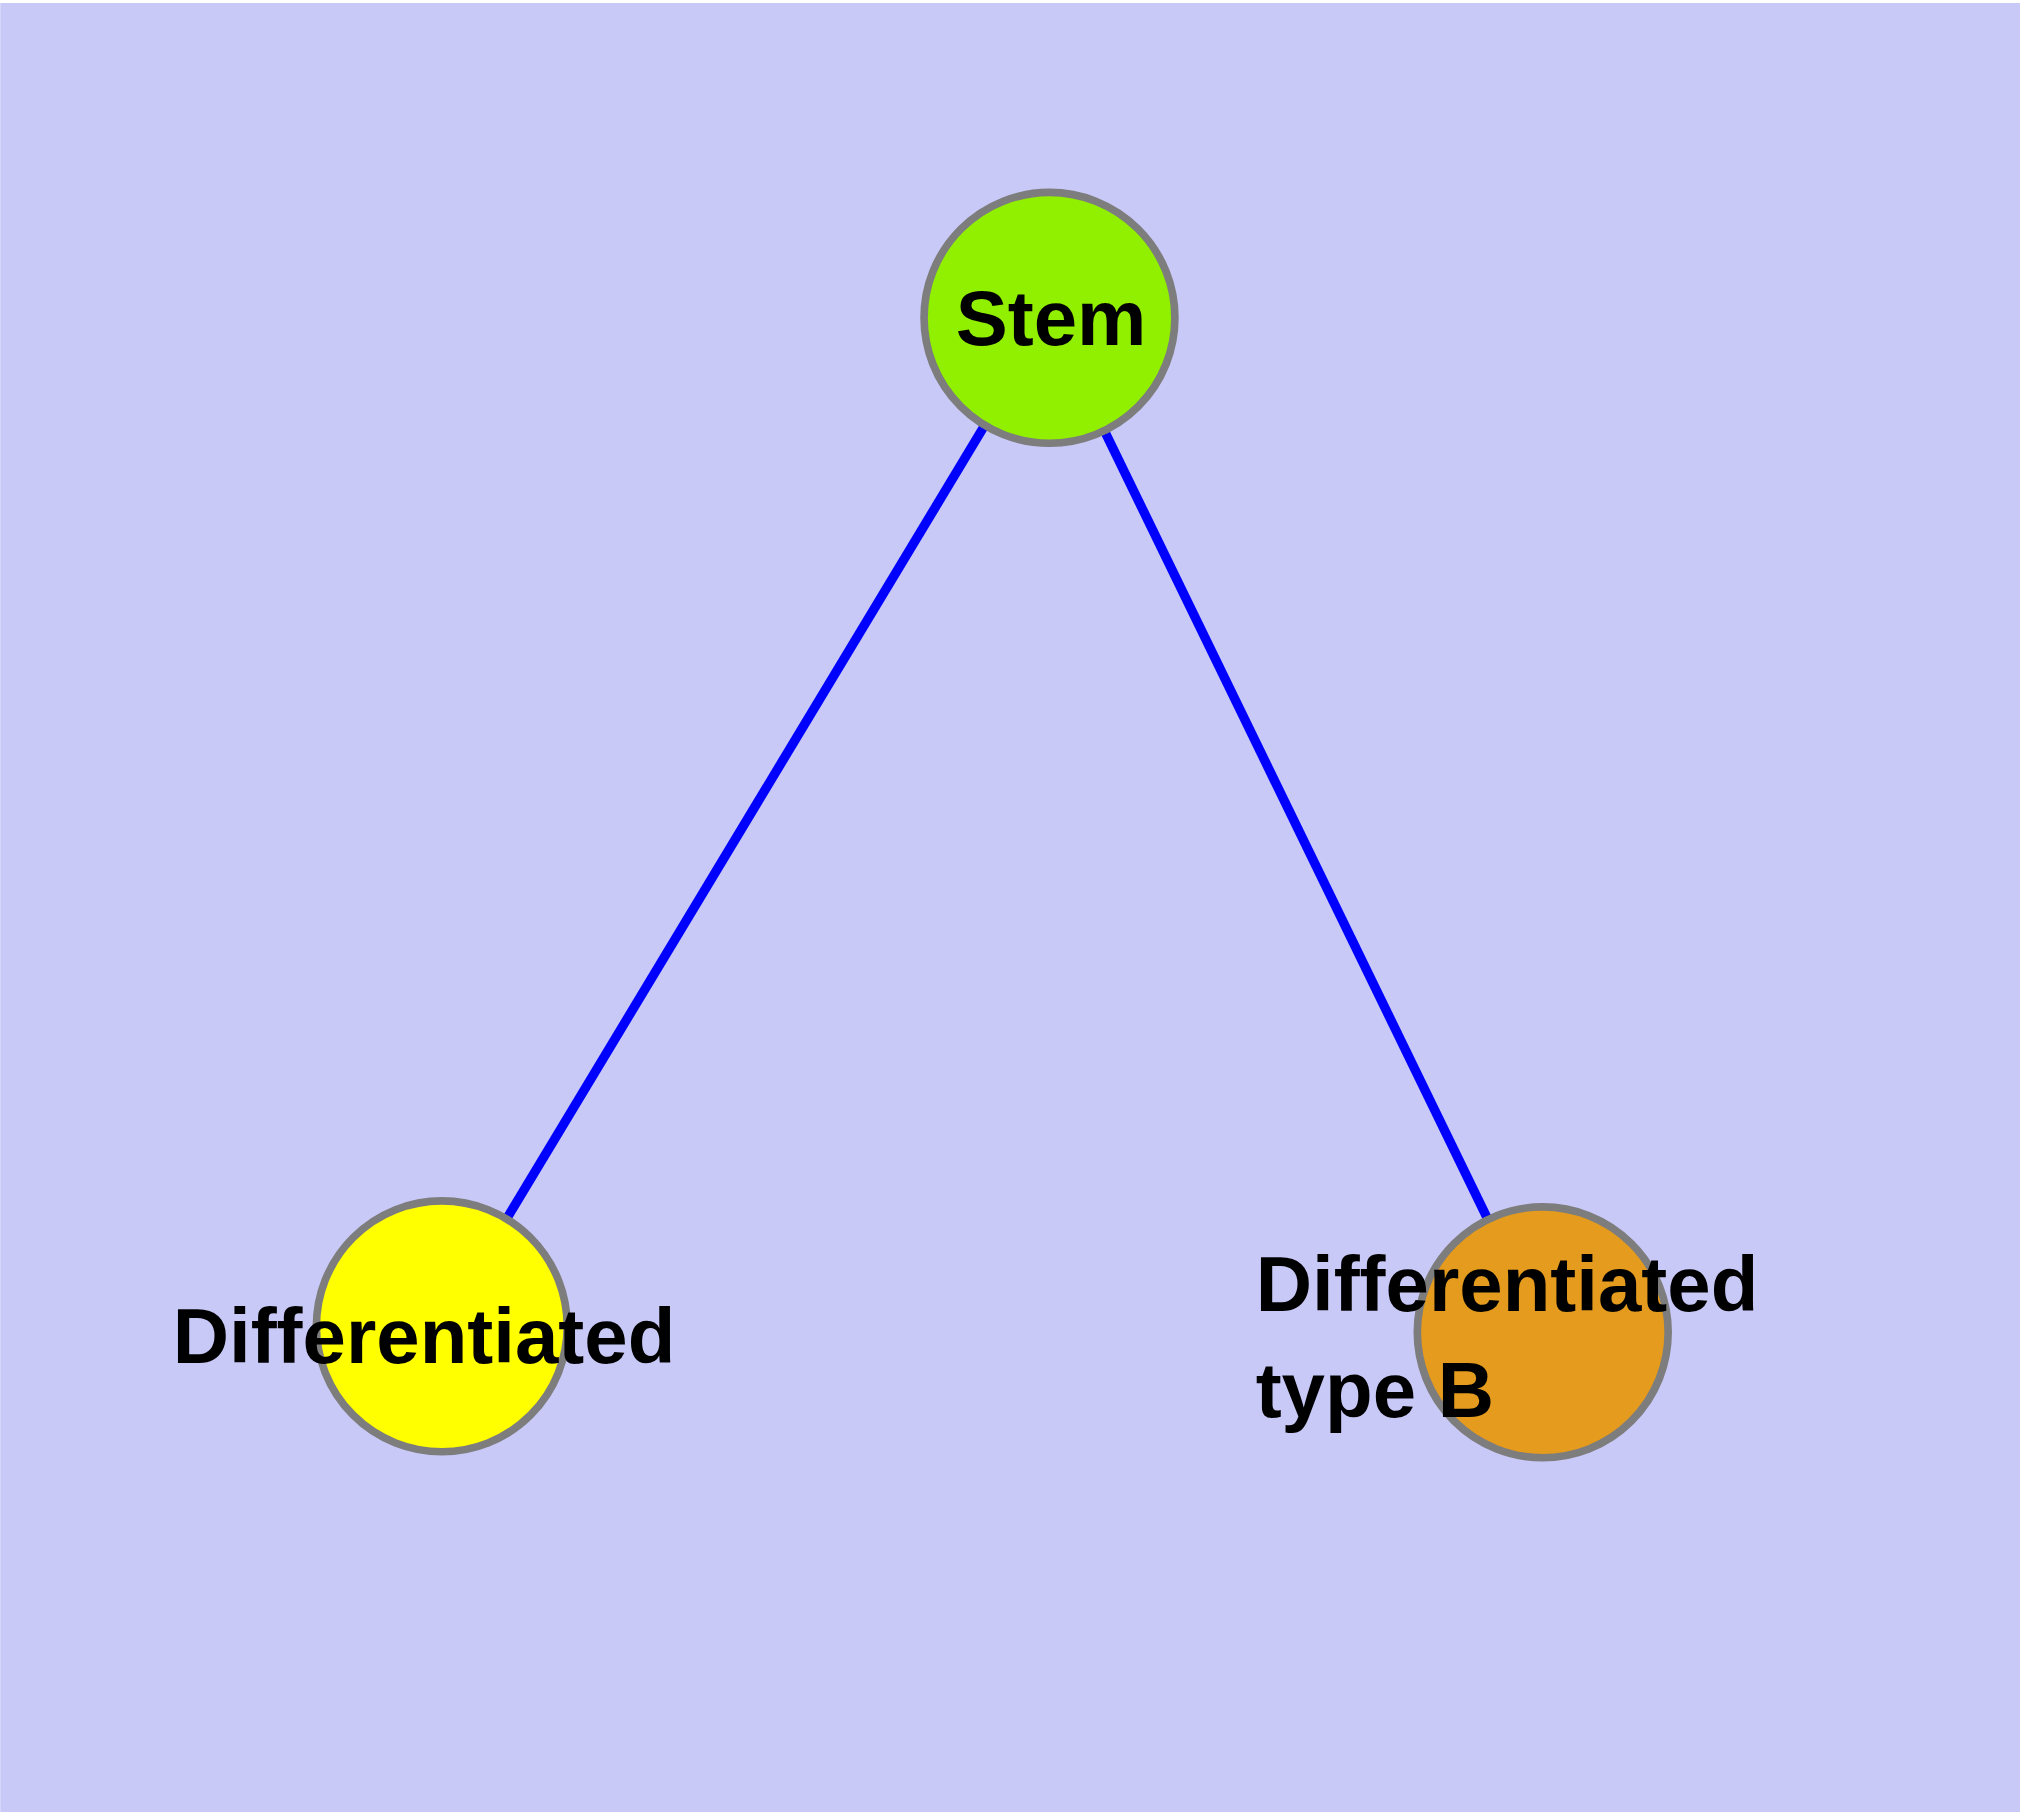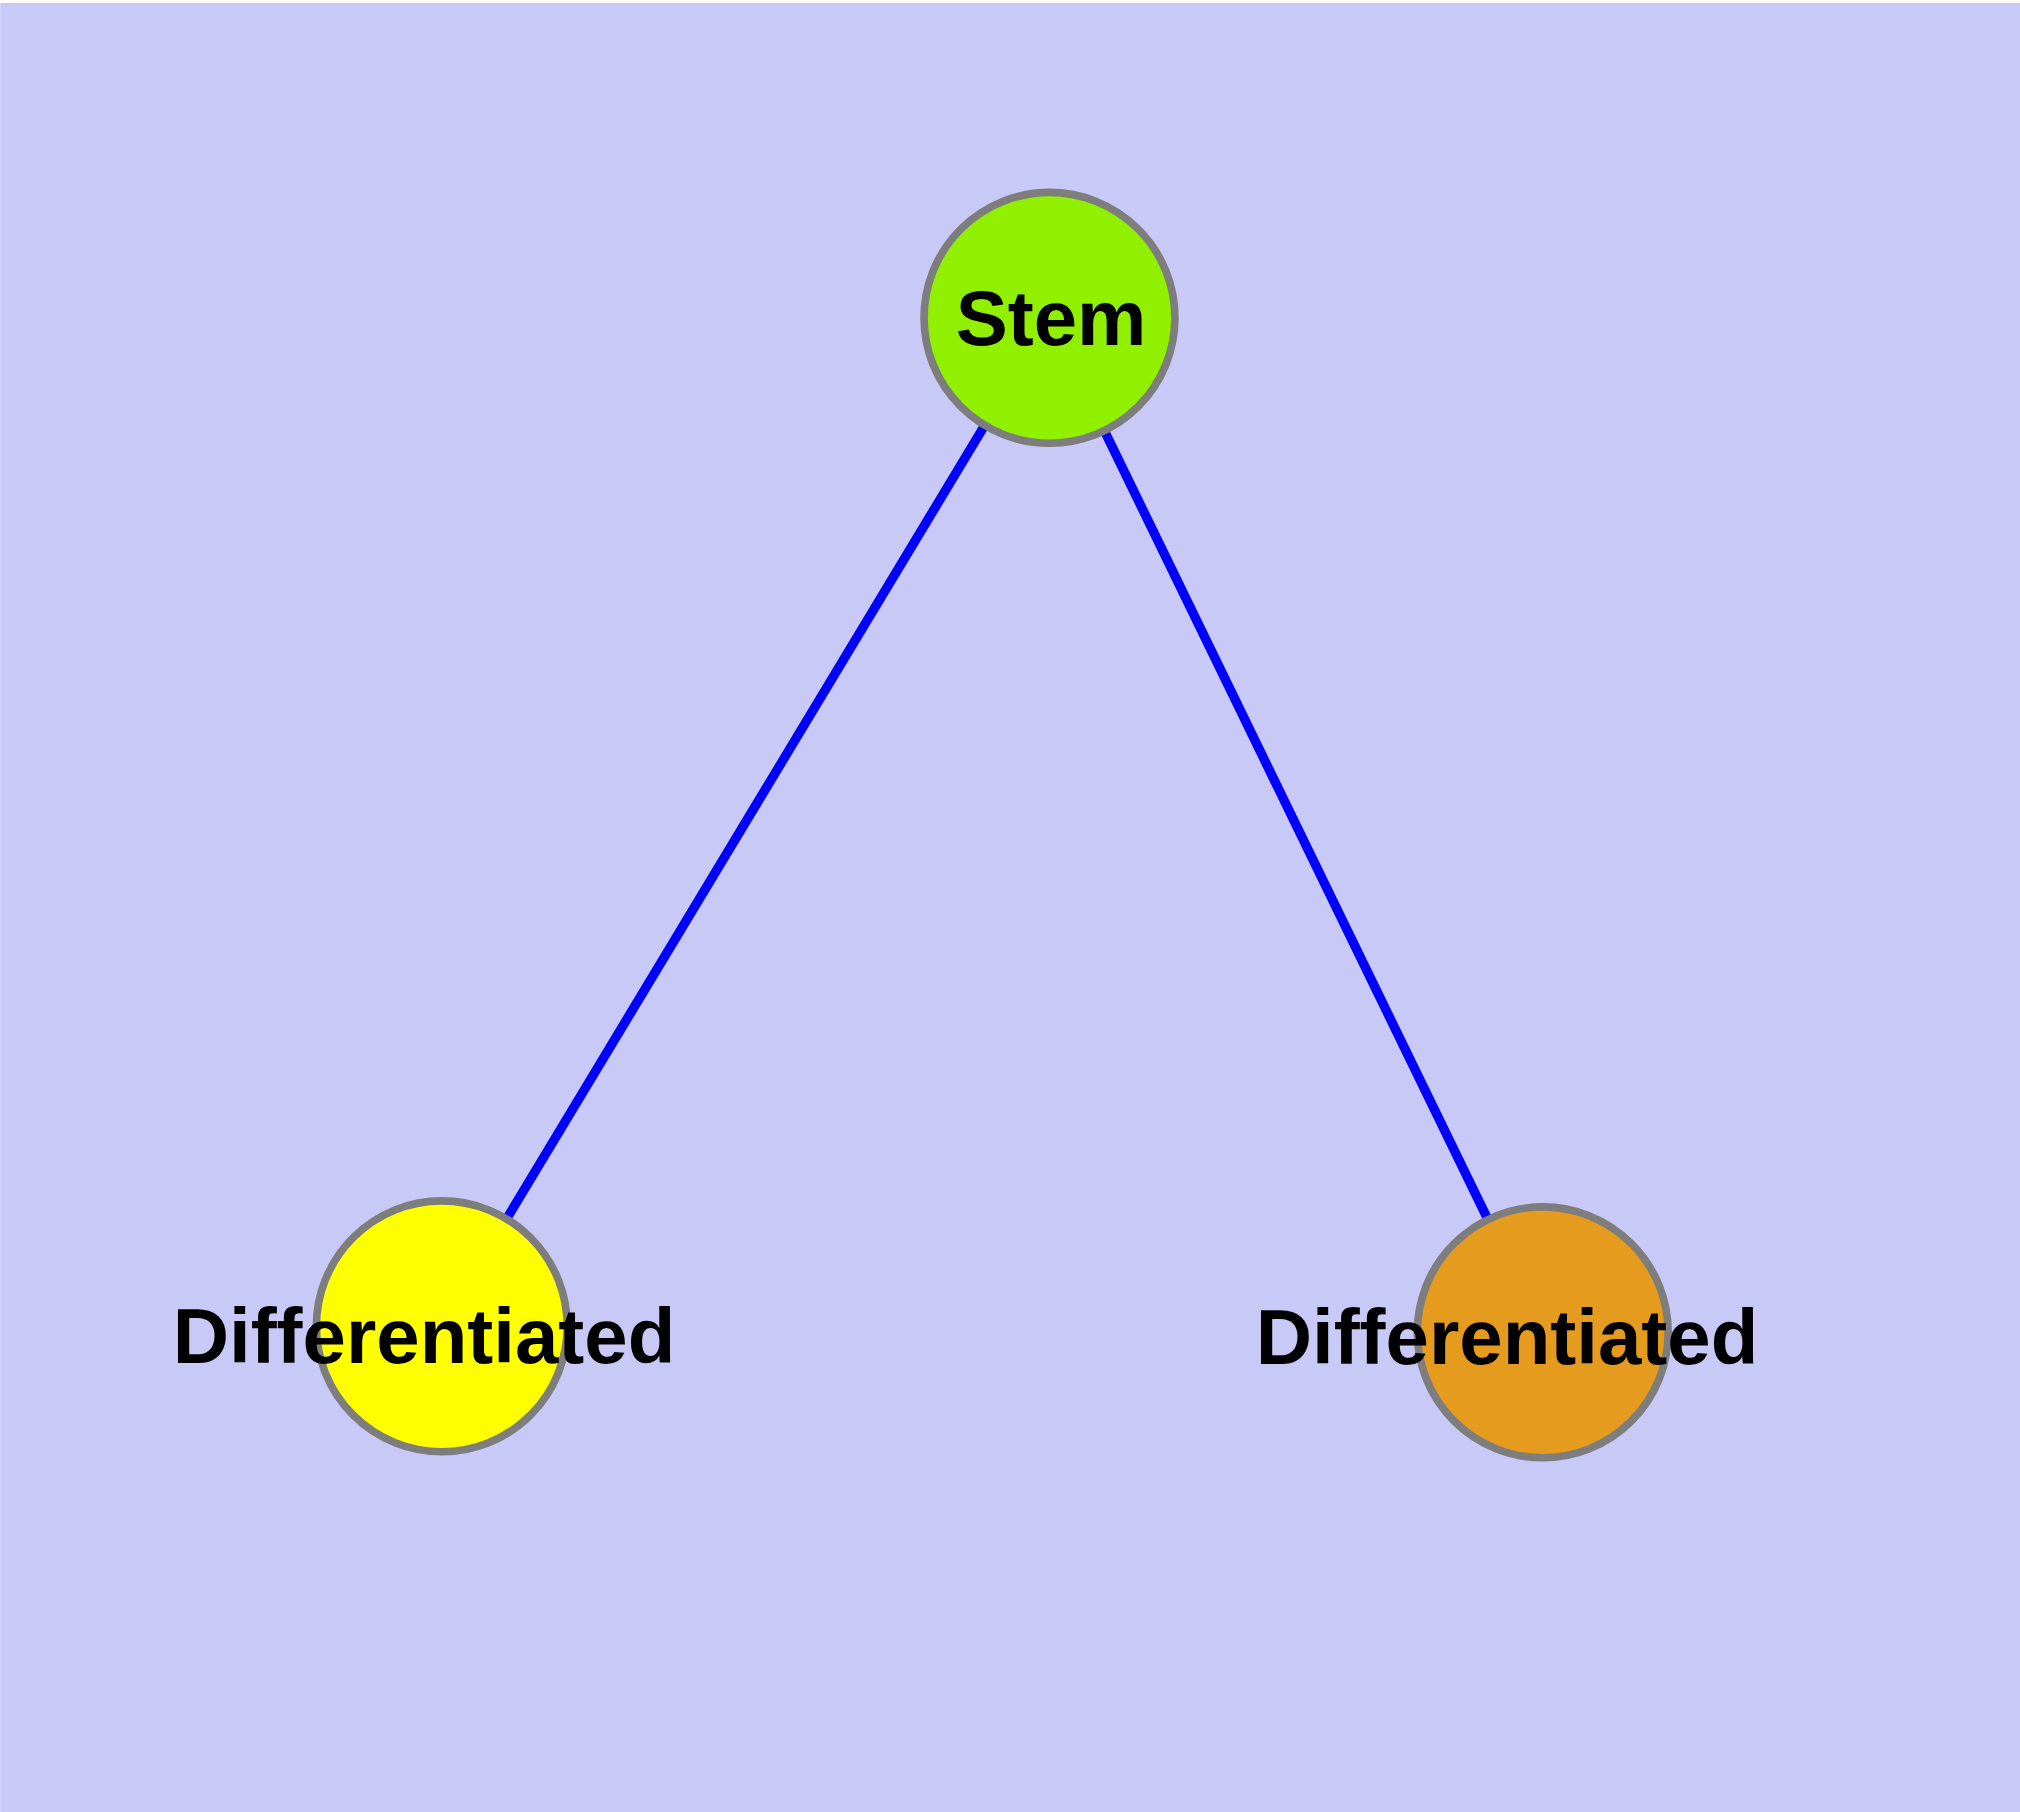--- a/index.html
+++ b/index.html
@@ -61,16 +61,17 @@
   <div class="node-label" style="left:1051px; top:318px;">
     <span>Stem</span>
   </div>
 
   <div class="node-label" style="left:424px; top:1336px;">
     <span>Differentiated</span>
   </div>
 
   <div class="node-label" style="left:1507px; top:1337px;">
     <span>Differentiated</span>
+    <span>type B</span>
   </div>
 
 </div>
 
 
 </body></html>

